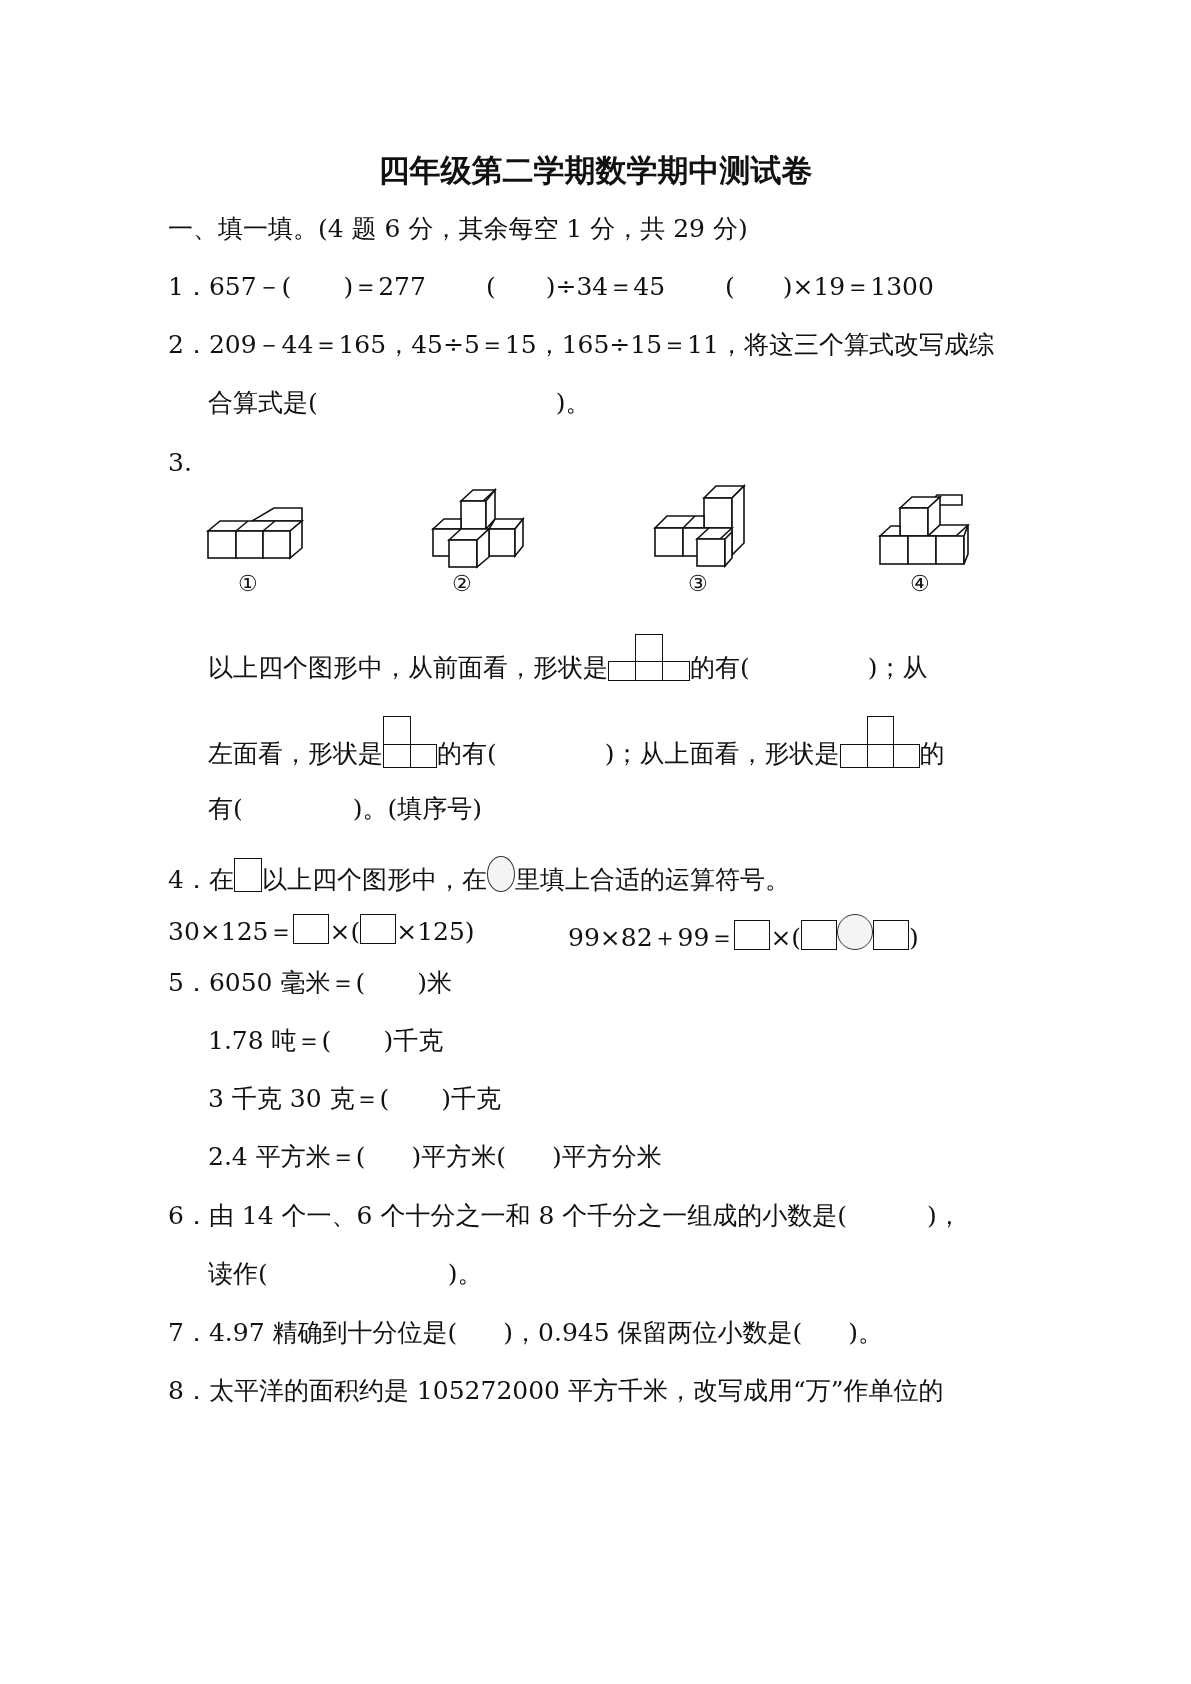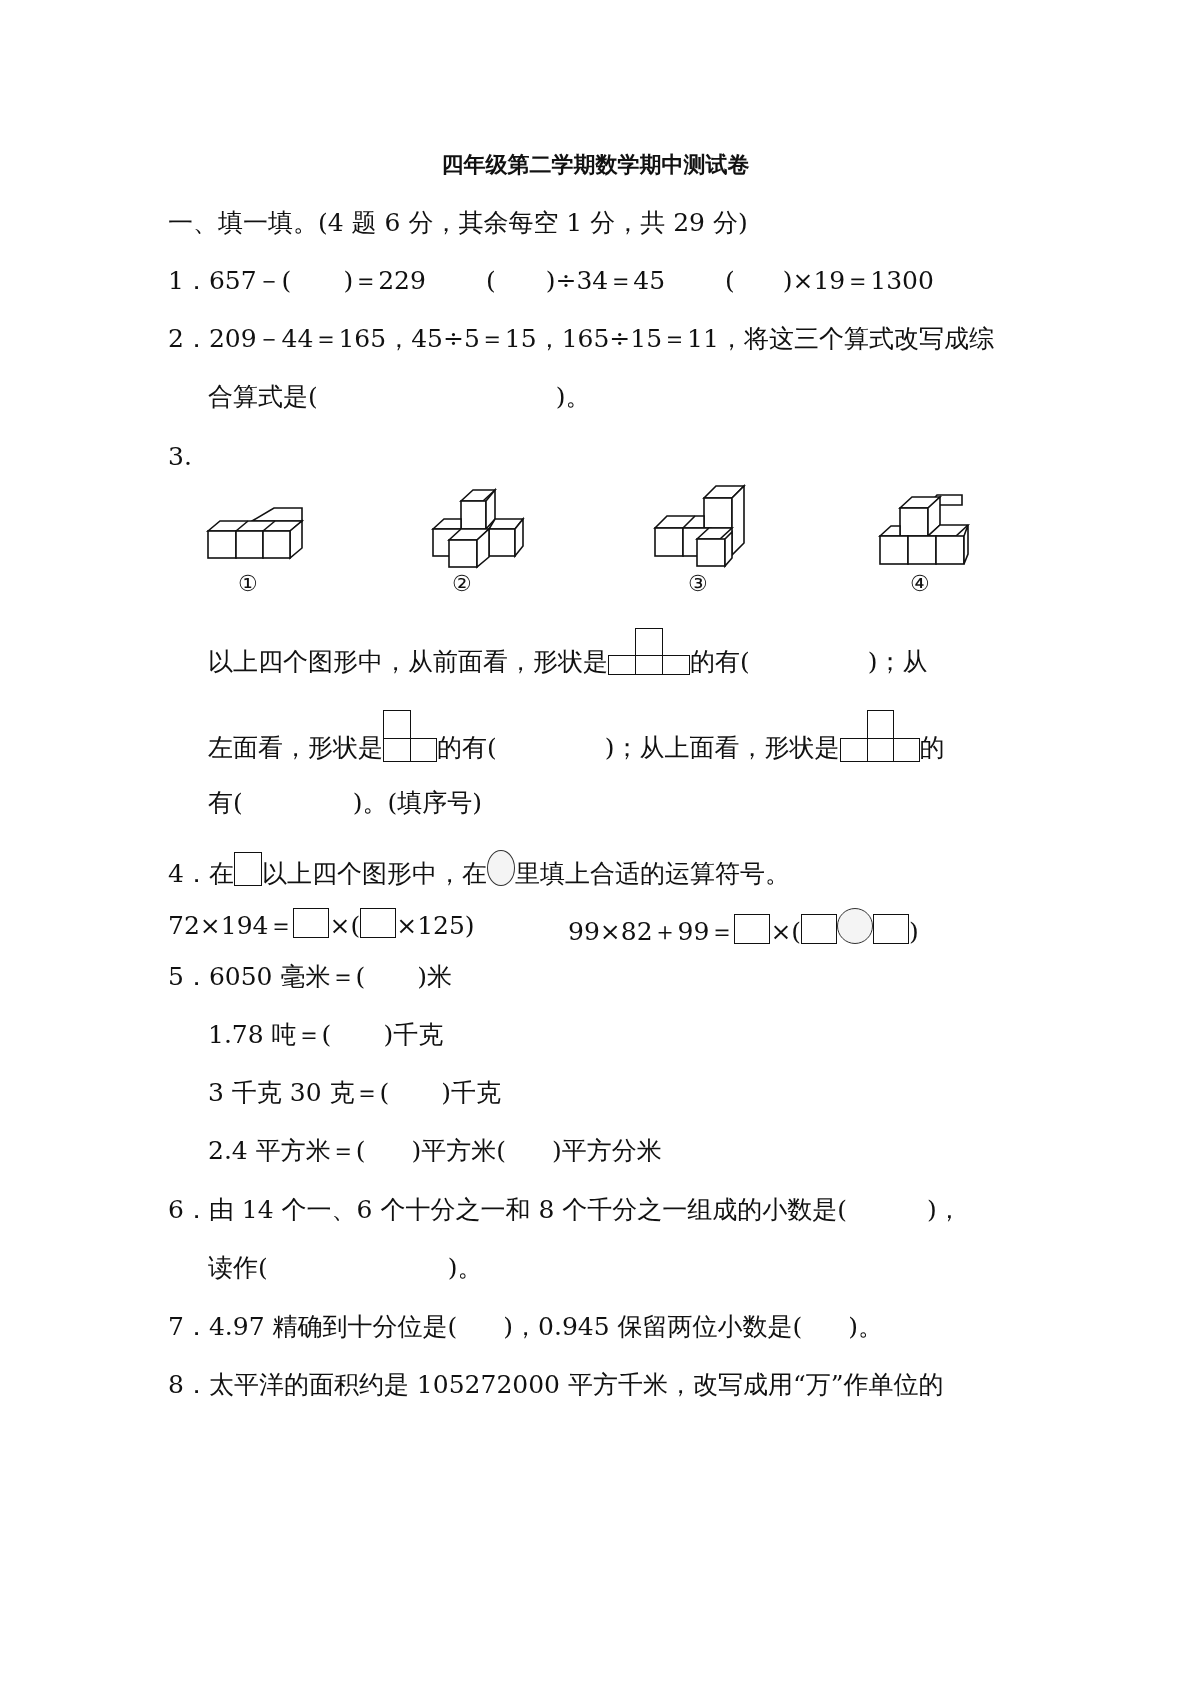--- a/index.html
+++ b/index.html
@@ -1,38 +1,38 @@
 <!DOCTYPE html>
 <html><head>
   <meta charset="utf-8">
   <style>
     html, body { margin: 0; padding: 0; background: #ffffff; }
     body { width: 1191px; height: 1684px; position: relative; overflow: hidden;
            font-family: "DejaVu Serif", "Liberation Serif", serif; color: #111; }
     .abs { position: absolute; white-space: nowrap; }
     .title { left: 0; width: 1191px; top: 150px; text-align: center;
-             font-family: "DejaVu Sans", "Liberation Sans", sans-serif; font-weight: bold; font-size: 22px; letter-spacing: 0px; }
-    .line { font-size: 25px; line-height: 34px; }
+             font-family: "DejaVu Sans", "Liberation Sans", sans-serif; font-weight: bold; font-size: 31px; letter-spacing: 0px; }
+    .line { font-size: 25px; line-height: 34px; margin-top: 6px; }
     .gap { display: inline-block; }
     .box { display: inline-block; border: 1.5px solid #111; background: #fff; vertical-align: -4px; box-sizing: border-box; }
     .circ { display: inline-block; border: 1.5px solid #333; border-radius: 50%; background: #f4f4f4; vertical-align: -4px; box-sizing: border-box; }
     .shape { display: inline-block; position: relative; vertical-align: -4px; }
     .shape span { position: absolute; border: 1.5px solid #111; box-sizing: border-box; background:#fff; }
     .fig { position: absolute; }
     .figlabel { position: absolute; font-size: 22px; }
   </style>
 </head>
 <body>
 
 <div class="abs title">四年级第二学期数学期中测试卷</div>
 
 <div class="abs line" style="left:168px; top:206px;">一、填一填。(4 题 6 分，其余每空 1 分，共 29 分)</div>
 
 <div class="abs line" style="left:168px; top:264px;">
-  <span>1．</span><span>657－(</span><span class="gap" style="width:52px"></span><span>)＝229</span>
+  <span>1．</span><span>657－(</span><span class="gap" style="width:52px"></span><span>)＝277</span>
 </div>
 <div class="abs line" style="left:486px; top:264px;">
   <span>(</span><span class="gap" style="width:50px"></span><span>)÷34＝45</span>
 </div>
 <div class="abs line" style="left:725px; top:264px;">
   <span>(</span><span class="gap" style="width:48px"></span><span>)×19＝1300</span>
 </div>
 
 <div class="abs line" style="left:168px; top:322px;">
   <span>2．</span><span>209－44＝165，45÷5＝15，165÷15＝11，将这三个算式改写成综</span>
@@ -116,21 +116,21 @@
 
 <div class="abs line" style="left:208px; top:786px;">
   <span>有(</span><span class="gap" style="width:110px"></span><span>)。(填序号)</span>
 </div>
 
 <div class="abs line" style="left:168px; top:850px;">
   <span>4．</span><span>在</span><span class="box" style="width:28px; height:34px;"></span><span>以上四个图形中，在</span><span class="circ" style="width:28px; height:36px;"></span><span>里填上合适的运算符号。</span>
 </div>
 
 <div class="abs line" style="left:168px; top:908px;">
-  <span>72×194＝</span><span class="box" style="width:36px; height:30px;"></span><span>×(</span><span class="box" style="width:36px; height:30px;"></span><span>×125)</span>
+  <span>30×125＝</span><span class="box" style="width:36px; height:30px;"></span><span>×(</span><span class="box" style="width:36px; height:30px;"></span><span>×125)</span>
 </div>
 <div class="abs line" style="left:568px; top:908px;">
   <span>99×82＋99＝</span><span class="box" style="width:36px; height:30px;"></span><span>×(</span><span class="box" style="width:36px; height:30px;"></span><span class="circ" style="width:36px; height:36px;"></span><span class="box" style="width:36px; height:30px;"></span><span>)</span>
 </div>
 
 <div class="abs line" style="left:168px; top:960px;">
   <span>5．</span><span>6050 毫米＝(</span><span class="gap" style="width:52px"></span><span>)米</span>
 </div>
 <div class="abs line" style="left:208px; top:1018px;">
   <span>1.78 吨＝(</span><span class="gap" style="width:52px"></span><span>)千克</span>

